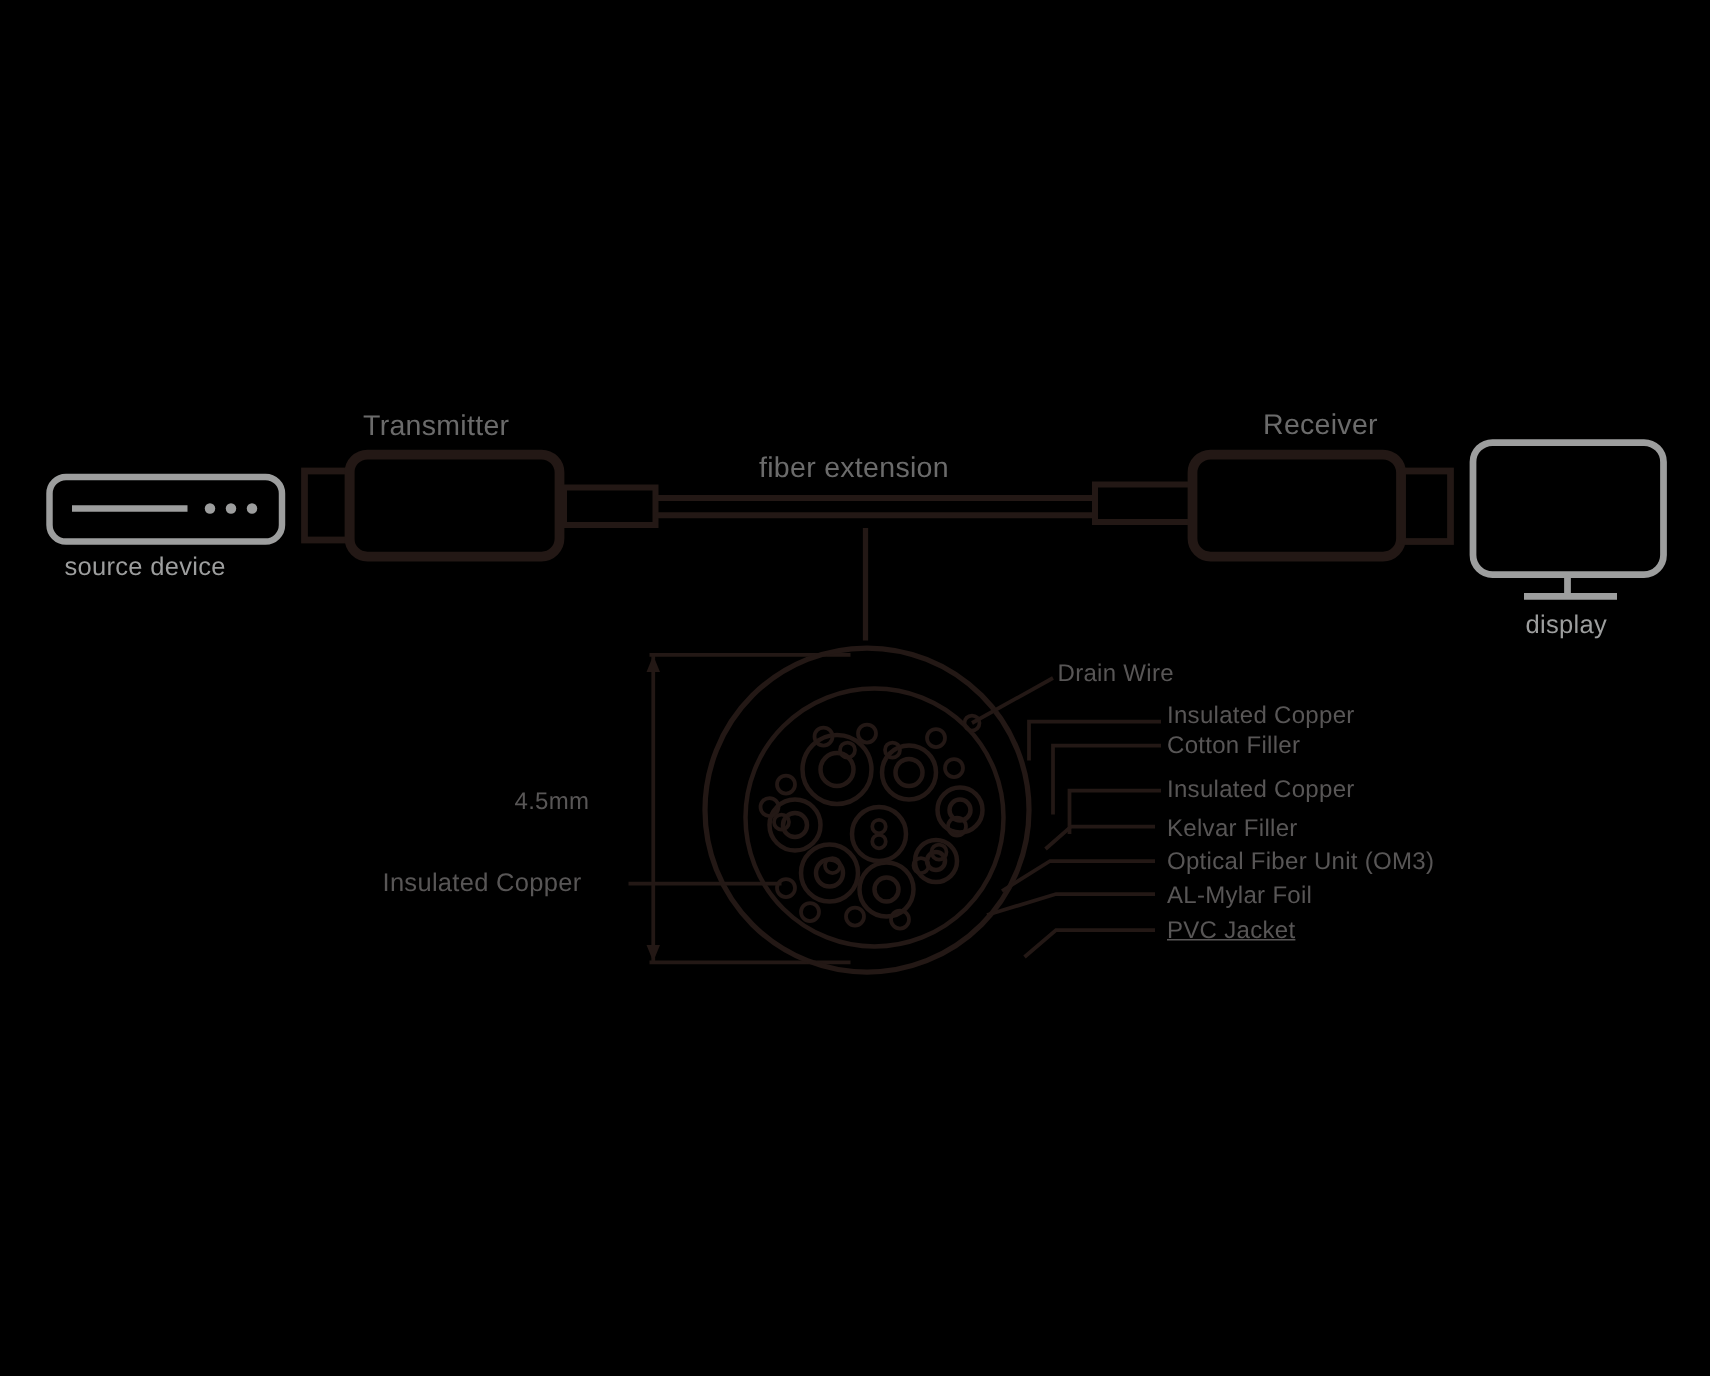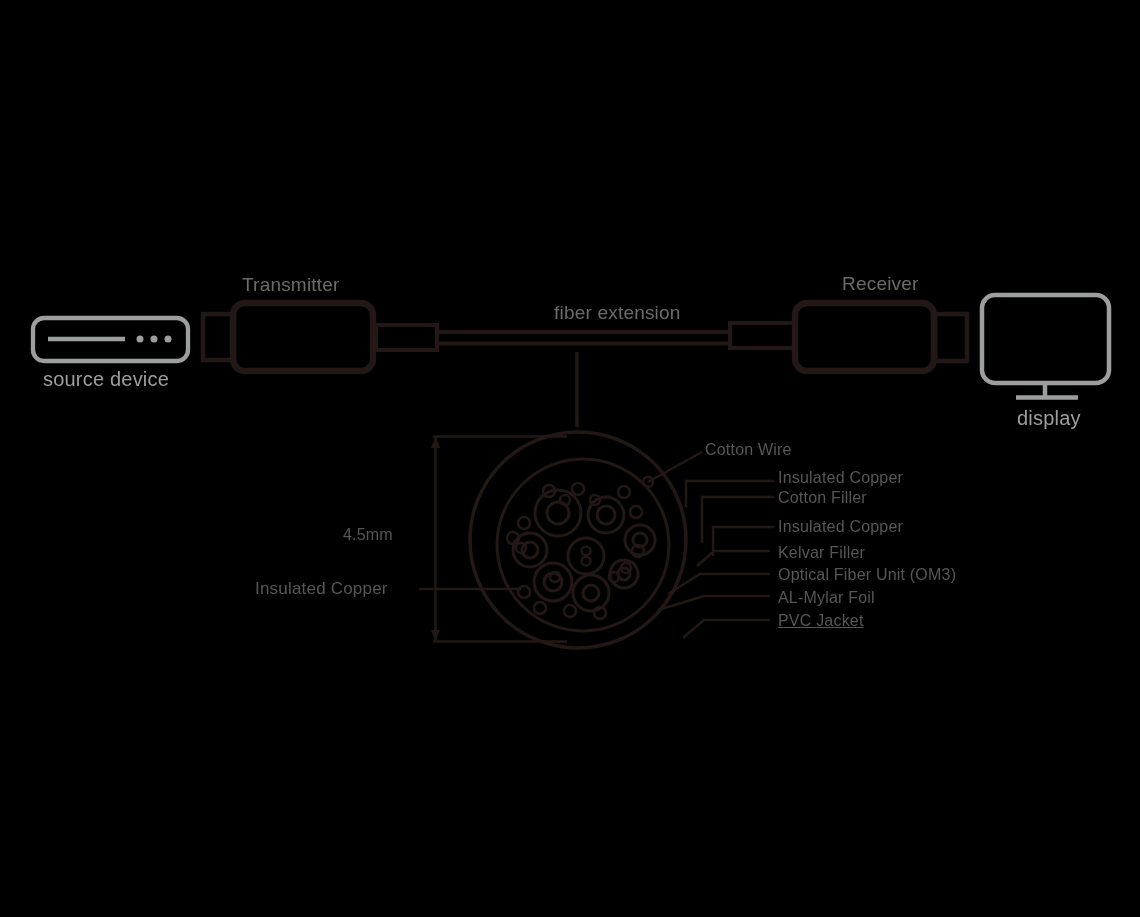--- a/index.html
+++ b/index.html
@@ -8,21 +8,21 @@
     --title-gray:#6b6b6b;
     --device-gray:#9d9e9e;
     --label-gray:#585656;
   }
   html,body{margin:0;padding:0;}
   body{background:var(--background);font-family:"Liberation Sans", sans-serif;}
   .stage{position:relative;width:1140px;height:917px;background:var(--background);overflow:hidden;}
   .stage svg{position:absolute;left:0;top:0;}
   .lbl{position:absolute;white-space:nowrap;letter-spacing:0.2px;}
   .title{color:var(--title-gray);font-size:19px;}
-  .device{color:var(--device-gray);font-size:20px;}
+  .device{color:var(--device-gray);font-size:17px;}
   .part{color:var(--label-gray);font-size:16px;}
   .part-left{color:var(--label-gray);font-size:17px;}
   .dark-stroke{stroke:var(--line-dark);fill:none;}
   .gray-stroke{stroke:var(--device-gray);fill:none;}
 </style>
 </head>
 <body>
 
 <div class="stage">
 
@@ -120,28 +120,28 @@
       <path d="M702 543 L 702 497 L 774 497"></path>
       <path d="M713 556 L 713 527 L 774 527"></path>
       <path d="M697 566 L 714 551 L 770 551"></path>
       <path d="M668 594 L 700 574 L 770 574"></path>
       <path d="M658 610 L 704 596 L 770 596"></path>
       <path d="M683 638 L 704 620 L 770 620"></path>
     </g>
   </svg>
 
   <div class="lbl title" style="left:242px;top:274px;">Transmitter</div>
-  <div class="lbl title" style="left:506px;top:302px;margin-left:48px;">fiber extension</div>
+  <div class="lbl title" style="left:506px;top:302px;">fiber extension</div>
   <div class="lbl title" style="left:842px;top:273px;">Receiver</div>
   <div class="lbl device" style="left:43px;top:368px;">source device</div>
   <div class="lbl device" style="left:1017px;top:407px;">display</div>
 
   <div class="lbl part" style="left:343px;top:526px;">4.5mm</div>
   <div class="lbl part-left" style="left:255px;top:579px;">Insulated Copper</div>
-  <div class="lbl part" style="left:705px;top:441px;">Cotton Wire</div>
+  <div class="lbl part" style="left:705px;top:441px;">Drain Wire</div>
 
   <div class="lbl part" style="left:778px;top:469px;">Insulated Copper</div>
   <div class="lbl part" style="left:778px;top:489px;text-align:right;">Cotton Filler</div>
   <div class="lbl part" style="left:778px;top:518px;">Insulated Copper</div>
   <div class="lbl part" style="left:778px;top:544px;">Kelvar Filler</div>
   <div class="lbl part" style="left:778px;top:566px;">Optical Fiber Unit (OM3)</div>
   <div class="lbl part" style="left:778px;top:589px;">AL-Mylar Foil</div>
   <div class="lbl part" style="left:778px;top:612px;text-decoration:underline;">PVC Jacket</div>
 
 </div>

